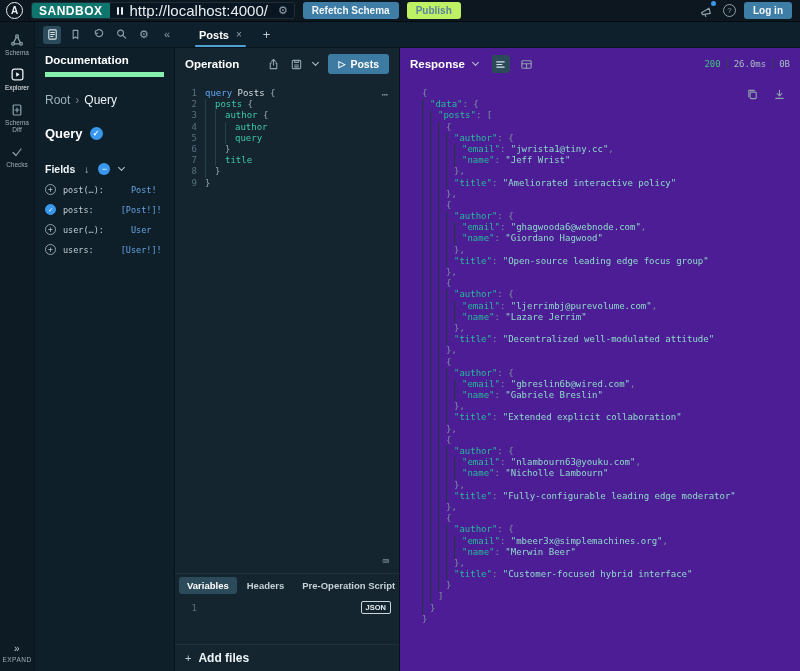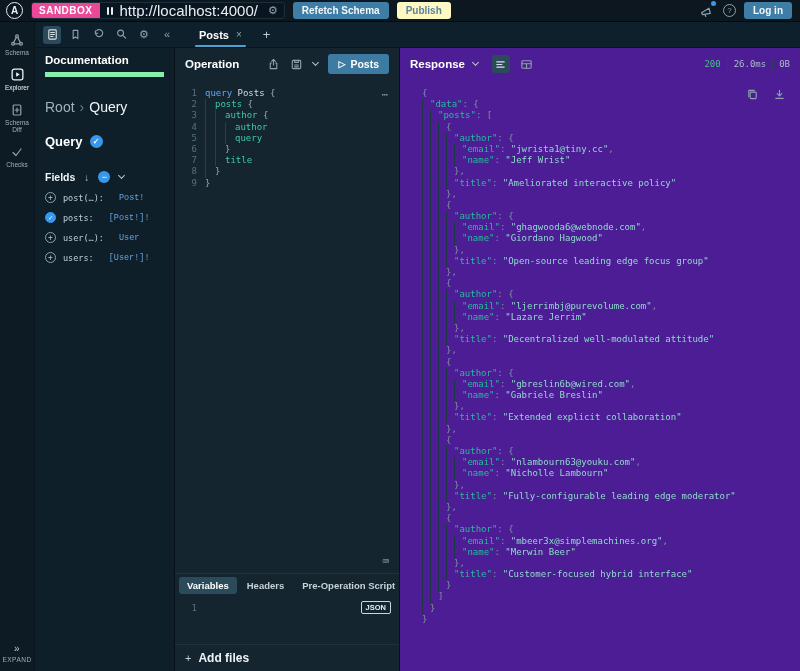--- a/index.html
+++ b/index.html
@@ -5,27 +5,27 @@
   * { margin:0; padding:0; box-sizing:border-box; }
   html,body { width:800px; height:671px; overflow:hidden; }
   body { background:#0c1720; font-family:"Liberation Sans",sans-serif; color:#dfe7ea; font-size:11px; }
   svg { display:block; }
   .ic { stroke:#8da2ac; fill:none; stroke-width:1.2; stroke-linecap:round; stroke-linejoin:round; }
 
   
   .topbar { height:22px; display:flex; align-items:center; gap:8px; padding:0 8px 0 6px; border-bottom:1px solid #040a0f; background:#0c1720; }
   .logo { width:17px; height:17px; border:1.5px solid #e8eef1; border-radius:50%; display:flex; align-items:center; justify-content:center; font-weight:bold; font-size:10px; color:#e8eef1; flex:0 0 auto; }
   .urlbox { display:flex; align-items:center; height:17px; background:#091520; border:1px solid #1d3039; border-radius:3px; overflow:hidden; }
-  .sandbox-badge { background:#ec4899; height:100%; display:flex; align-items:center; padding:0 7px; font-size:10px; font-weight:bold; letter-spacing:.5px; color:#fff; }
+  .sandbox-badge { background:#0f766e; height:100%; display:flex; align-items:center; padding:0 7px; font-size:12px; font-weight:bold; letter-spacing:.5px; color:#fff; }
   .connbars { display:flex; gap:2px; margin:0 7px; }
   .connbars i { width:2px; height:8px; background:#e8eef1; border-radius:1px; }
   .urltext { font-size:15px; color:#e8eef1; padding-right:10px; }
   .gearglyph { color:#8da2ac; font-size:11px; line-height:1; padding:0 6px 0 0; cursor:pointer; }
   .btn { height:17px; display:flex; align-items:center; gap:4px; padding:0 9px; border-radius:3px; background:#3e7da6; color:#f2f7f9; font-size:10px; font-weight:bold; cursor:pointer; }
-  .btn.disabled { background:#fef9c3; color:#5b839c; }
+  .btn.disabled { background:#bef264; color:#5b839c; }
   .top-spacer { flex:1; }
   .mega { position:relative; padding:2px; cursor:pointer; }
   .mega .dot { position:absolute; top:-1px; right:-1px; width:5px; height:5px; border-radius:50%; background:#3898ee; }
   .help { width:13px; height:13px; border:1px solid #8da2ac; border-radius:50%; color:#8da2ac; font-size:8px; display:flex; align-items:center; justify-content:center; cursor:pointer; }
 
   
   .main { display:flex; height:649px; }
 
   
   .rail { width:35px; background:#0d1b24; border-right:1px solid #0a141c; display:flex; flex-direction:column; align-items:center; flex:0 0 auto; }
@@ -45,36 +45,36 @@
   .tab { position:relative; height:100%; display:flex; align-items:center; gap:7px; padding:0 10px; margin-left:8px; font-size:11px; font-weight:bold; color:#fff; cursor:pointer; }
   .tab::after { content:""; position:absolute; left:6px; right:6px; bottom:0; height:2px; background:#509fd3; border-radius:1px; }
   .tab .x { color:#8da2ac; font-weight:normal; font-size:10px; }
   .addtab { color:#c3ced4; font-size:13px; margin-left:6px; cursor:pointer; }
 
   .panels { flex:1; display:flex; min-height:0; }
 
   
   .doc { width:140px; background:#0e1f2a; border-right:1px solid #081018; padding:0 10px; display:flex; flex-direction:column; flex:0 0 auto; }
   .doc-title { height:29px; display:flex; align-items:center; font-size:11.5px; font-weight:bold; color:#fff; border-bottom:5px solid #86efac; }
-  .crumbs { margin-top:22px; display:flex; align-items:center; gap:5px; font-size:14px; }
+  .crumbs { margin-top:16px; display:flex; align-items:center; gap:5px; font-size:12px; }
   .crumbs .root { color:#9fb3bc; cursor:pointer; }
   .crumbs .sep { color:#6b7f89; }
   .crumbs .cur { color:#eef4f7; }
   .type-head { margin-top:19px; display:flex; align-items:center; gap:7px; font-size:13px; font-weight:bold; color:#fff; }
   .chk-badge { width:13px; height:13px; border-radius:50%; background:#3898ee; color:#fff; font-size:8px; display:flex; align-items:center; justify-content:center; }
   .fields-head { margin-top:22px; display:flex; align-items:center; gap:9px; }
   .fields-head .lbl { font-size:10.5px; font-weight:bold; color:#eef4f7; }
   .sortarrow { color:#b9c6cc; font-size:10px; cursor:pointer; }
   .minuscirc { width:12px; height:12px; border-radius:50%; background:#3898ee; color:#fff; font-size:9px; display:flex; align-items:center; justify-content:center; cursor:pointer; }
   .chev { width:5px; height:5px; border-right:1.2px solid #b9c6cc; border-bottom:1.2px solid #b9c6cc; transform:rotate(45deg); margin-top:-3px; }
   .field-row { margin-top:9px; display:flex; align-items:center; gap:7px; font-family:"DejaVu Sans Mono",monospace; font-size:8.5px; cursor:pointer; white-space:nowrap; }
   .fld-ic { width:11px; height:11px; border-radius:50%; border:1px solid #8da2ac; color:#b9c6cc; font-size:8px; display:flex; align-items:center; justify-content:center; flex:0 0 auto; }
   .fld-ic.sel { background:#3898ee; border-color:#3898ee; color:#fff; font-size:7px; }
   .fld-name { color:#c3ced4; }
-  .fld-type { color:#66a3e0; margin-left:8px;font-family:Liberation Mono, monospace; }
+  .fld-type { color:#66a3e0; margin-left:20px; }
 
   
   .op { width:225px; background:#14252f; border-right:1px solid #081018; display:flex; flex-direction:column; flex:0 0 auto; min-width:0; }
   .panel-head { height:32px; display:flex; align-items:center; padding:0 10px; flex:0 0 auto; }
   .panel-title { font-size:11.5px; font-weight:bold; color:#fff; }
   .op .panel-head .right { margin-left:auto; display:flex; align-items:center; gap:10px; }
   .runbtn { height:20px; display:flex; align-items:center; gap:5px; padding:0 10px; background:#3d7ba3; border-radius:3px; color:#fff; font-size:10.5px; font-weight:bold; cursor:pointer; }
   .runbtn .tri { font-size:9px; }
   .editor { flex:1; position:relative; padding-top:8px; overflow:hidden; font-family:"DejaVu Sans Mono",monospace; font-size:9px; }
   .cl { display:flex; height:11.2px; line-height:11.2px; white-space:pre; }

